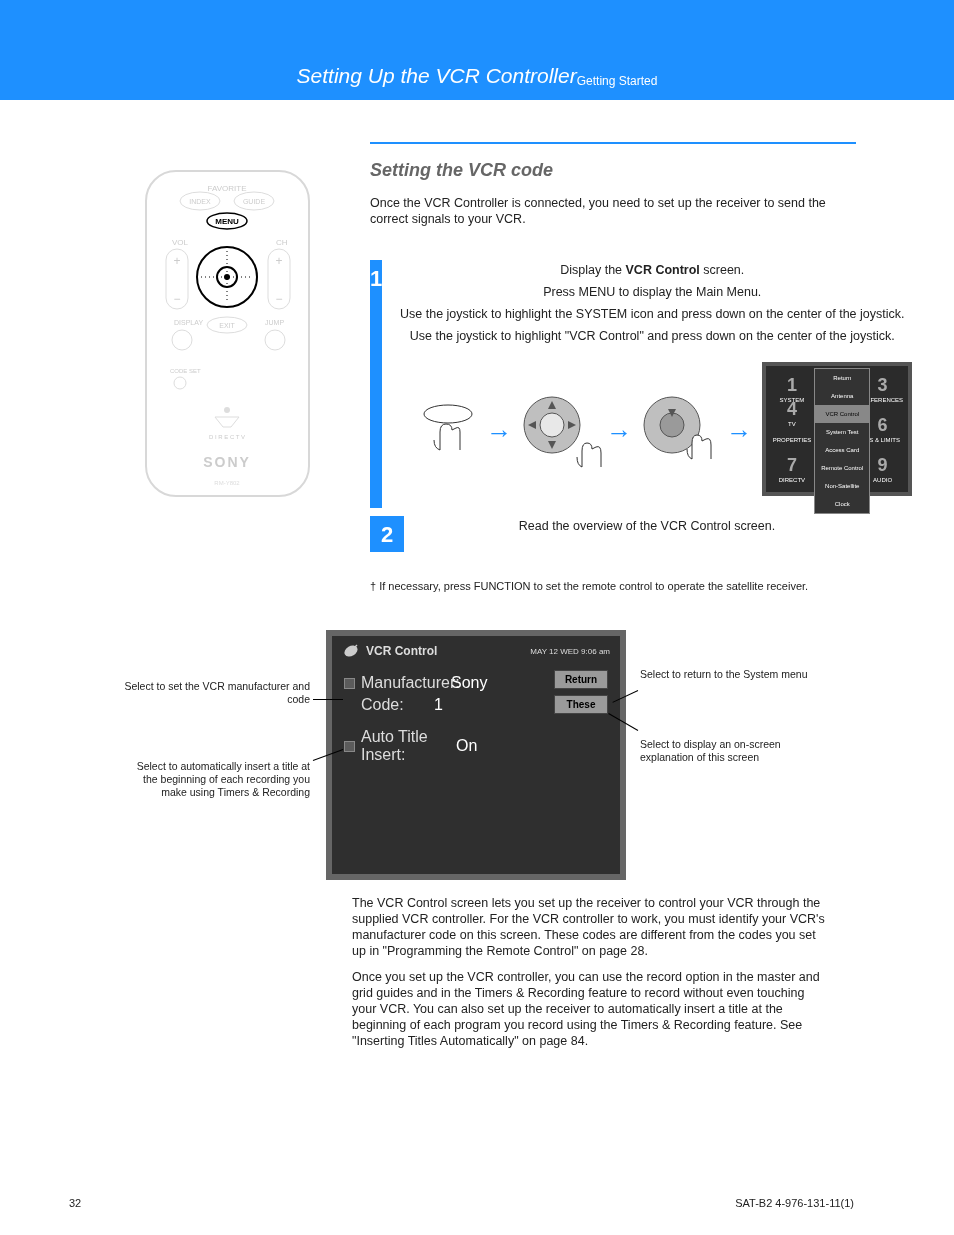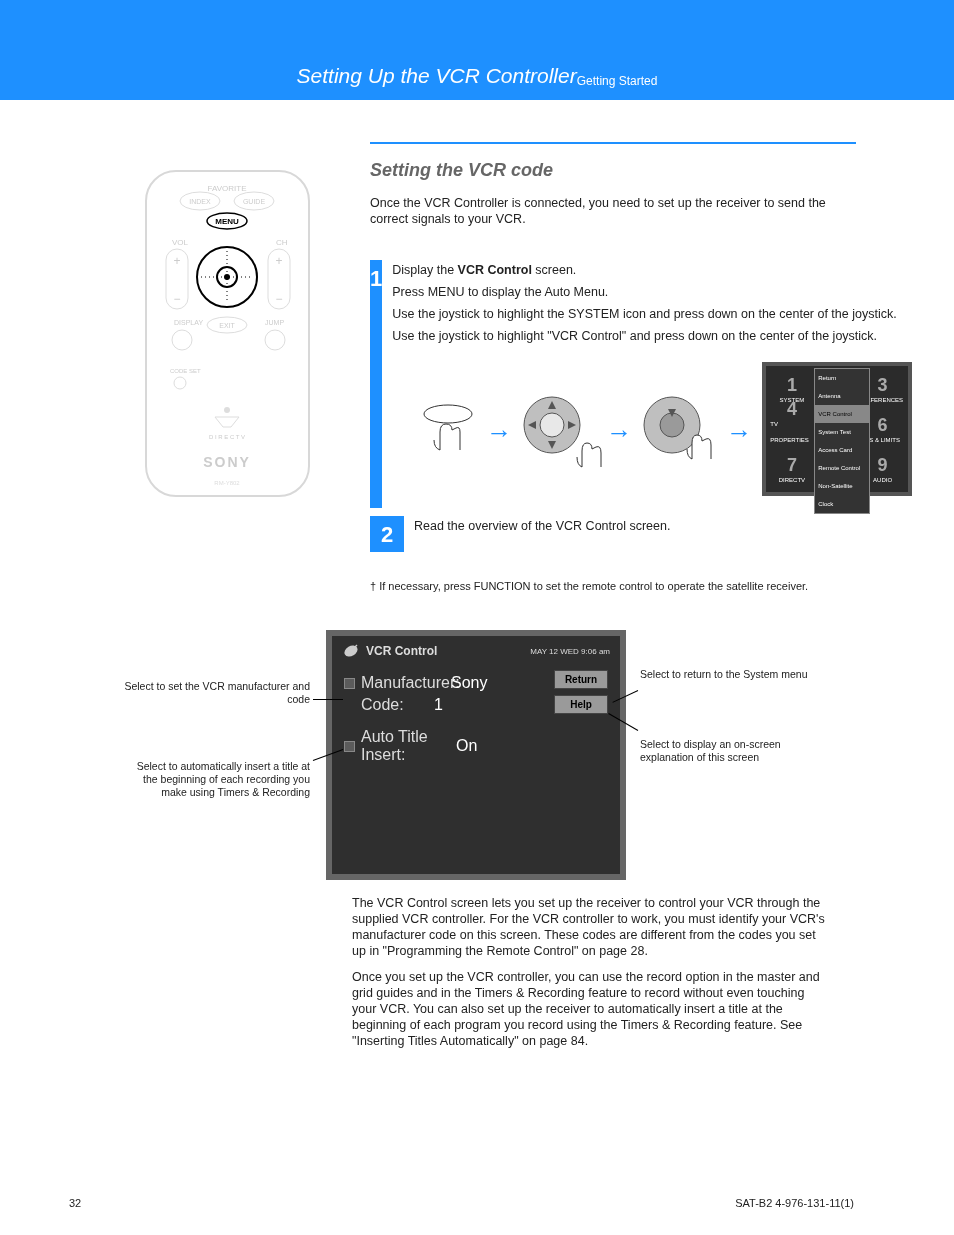--- a/index.html
+++ b/index.html
@@ -13,21 +13,21 @@
 
   .remote-svg { position: absolute; left: 140px; top: 165px; }
 
   .subhead { position: absolute; left: 370px; top: 160px; font-style: italic; font-size: 18px; color: #666; }
   .intro-p { position: absolute; left: 370px; top: 195px; width: 485px; font-size: 12.5px; line-height: 16px; color: #222; }
 
   .steps { position: absolute; left: 370px; top: 260px; width: 510px; }
   .step { display: flex; }
   .step .num { width: 34px; background: #1e90ff; color: #fff; font-size: 22px; font-weight: bold;
                display: flex; align-items: flex-start; justify-content: center; padding-top: 6px; margin-right: 10px; }
-  .step .body { flex: 1; font-size: 12.5px; line-height: 16px; padding-top: 2px; padding-bottom: 12px; }
+  .step .body { flex: 1; font-size: 12.5px; line-height: 16px; padding-top: 2px; padding-bottom: 12px; text-align: center; }
   .step .body b { font-weight: bold; }
   .step.one .num { min-height: 240px; }
   .step.two .num { min-height: 36px; }
 
   .flow { display: flex; align-items: center; gap: 10px; margin-top: 18px; margin-left: 28px; }
   .arrow { color: #1e90ff; font-size: 26px; font-weight: bold; }
   .jb-wrap { position: relative; width: 74px; }
   .jb-wrap .hand { position:absolute; right:-14px; bottom:-10px; }
   .jb-wrap2 { position: relative; width: 74px; }
   .jb-wrap2 .hand { position:absolute; right:-2px; bottom:-2px; }
@@ -133,21 +133,21 @@
 <p class="intro-p">Once the VCR Controller is connected, you need to set up the receiver to send the correct signals to your VCR.</p>
 
 <div class="steps">
 
   <div class="step one">
     <div class="num">1</div>
     <div class="body">
       <span>
         <span>Display the </span><b>VCR Control</b><span> screen.</span>
       </span>
-      <div style="margin-top:6px;">Press MENU to display the Auto Menu.</div>
+      <div style="margin-top:6px;">Press MENU to display the Main Menu.</div>
       <div style="margin-top:6px;">Use the joystick to highlight the SYSTEM icon and press down on the center of the joystick.</div>
       <div style="margin-top:6px;">Use the joystick to highlight "VCR Control" and press down on the center of the joystick.</div>
 
       
       <div class="flow">
 
         <span>
           <svg width="56" height="50" viewBox="0 0 56 50">
             <ellipse cx="28" cy="12" rx="24" ry="9" fill="#fff" stroke="#333"></ellipse>
             <path d="M 20 48 L 20 30 Q 20 22 26 22 Q 32 22 32 28 L 36 26 Q 40 24 40 30 L 40 48" fill="#fff" stroke="#333"></path>
@@ -275,21 +275,21 @@
           <span class="val">1</span>
         </div>
         <div class="line3">
           <span class="sq"></span>
           <span class="lbl" style="width:95px;">Auto Title Insert:</span>
           <span class="val">On</span>
         </div>
       </div>
       <div class="rightcol">
         <div class="btn">Return</div>
-        <div class="btn">Help</div>
+        <div class="btn">These</div>
       </div>
     </div>
   </div>
 </div>
 
 <div class="callout c1">Select to set the VCR manufacturer and code</div>
 <div class="call-line cl1"></div>
 <div class="callout c2">Select to automatically insert a title at the beginning of each recording you make using Timers &amp; Recording</div>
 <div class="call-line cl2"></div>
 <div class="callout c3">Select to return to the System menu</div>

